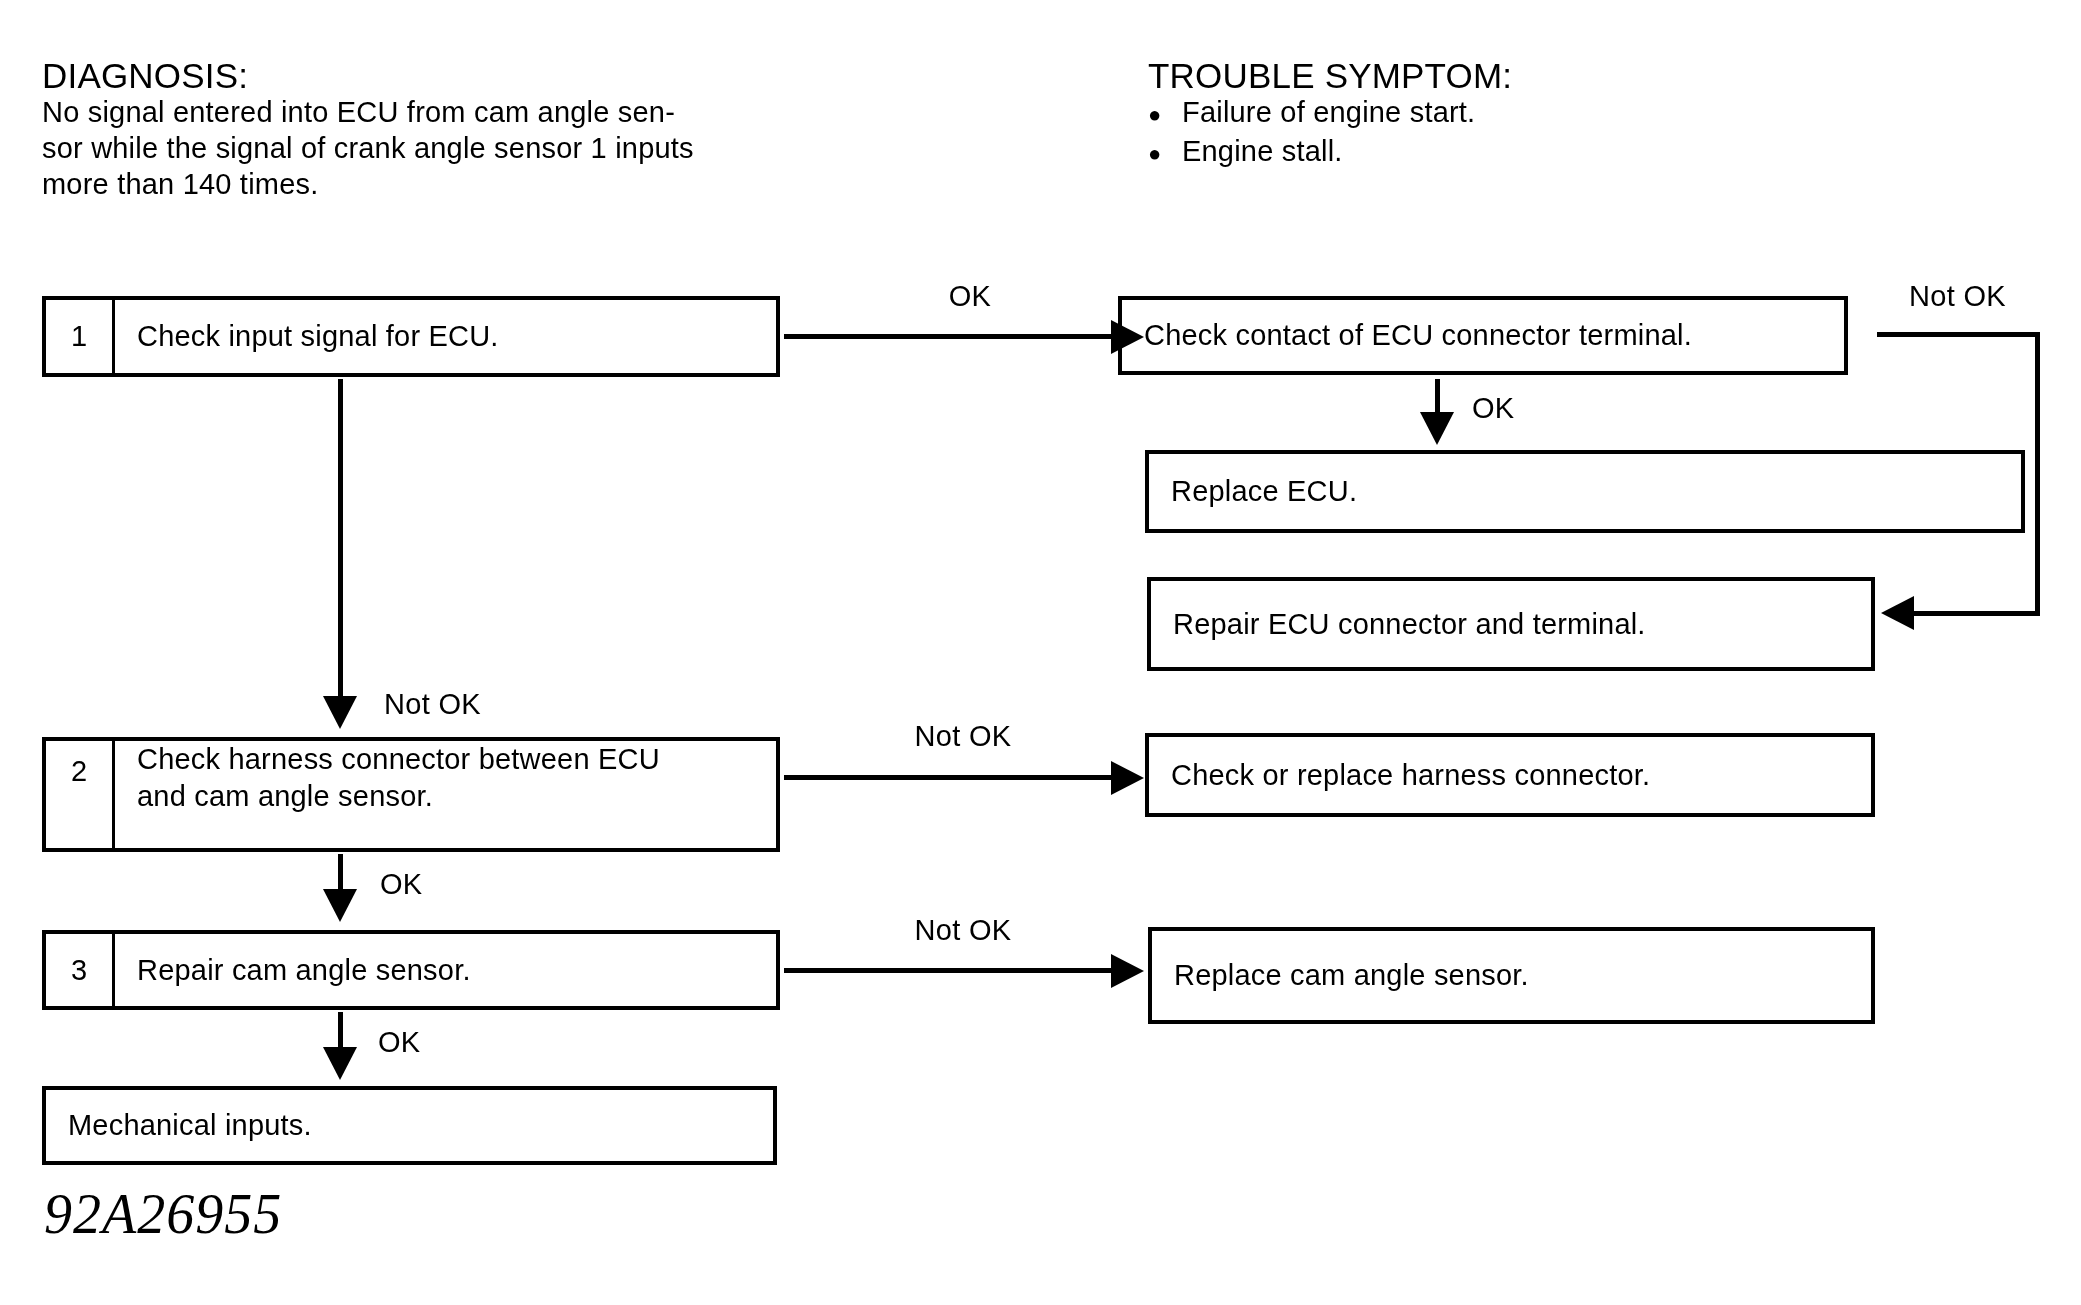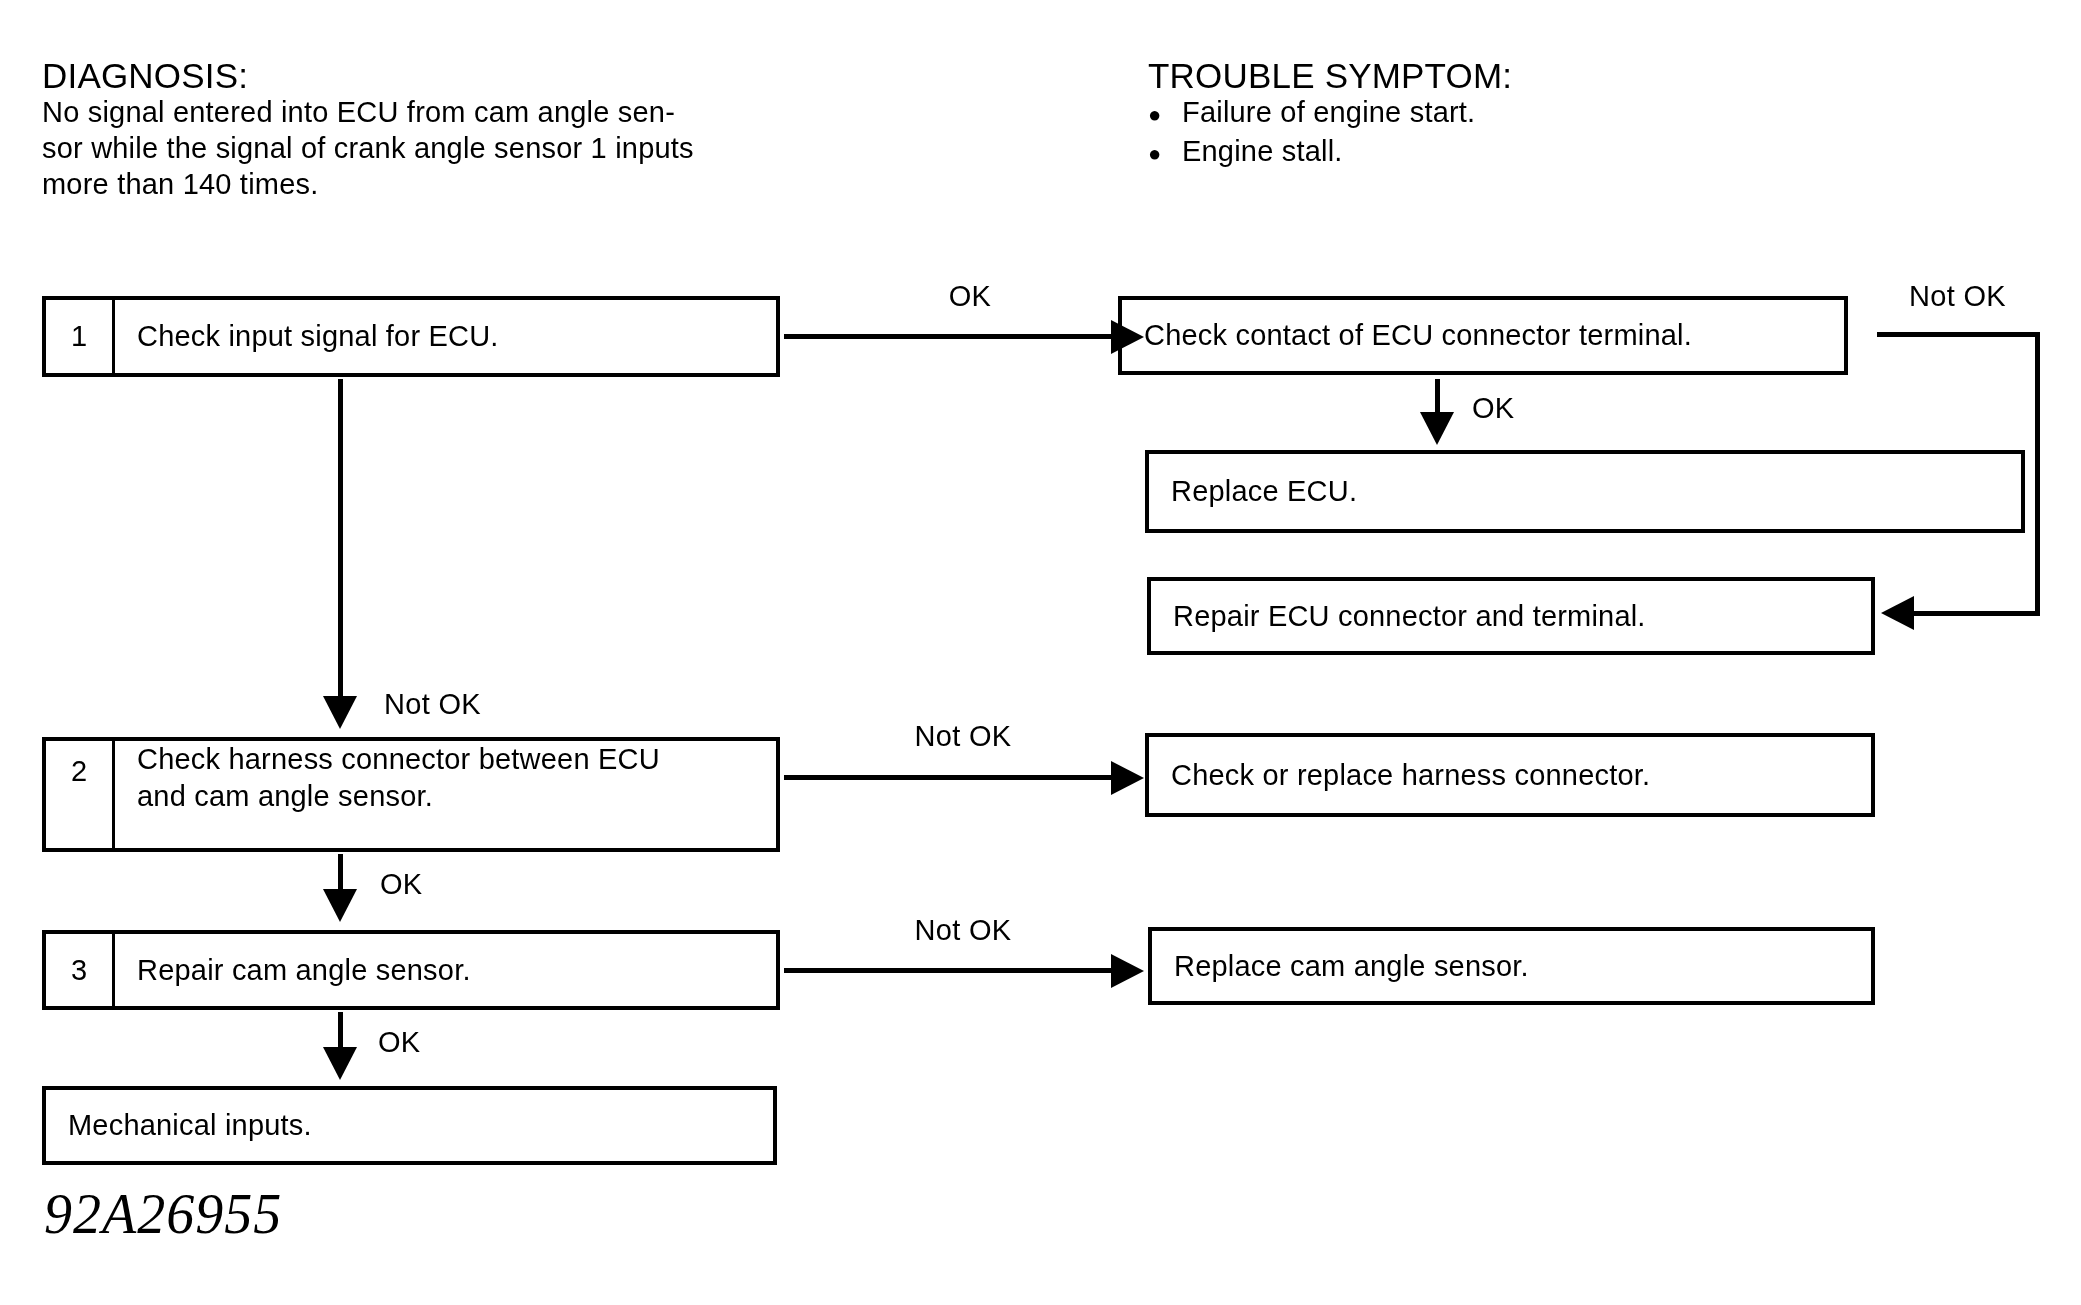--- a/index.html
+++ b/index.html
@@ -115,39 +115,39 @@
   </div>
 
   <div class="box" style="left:1118px; top:296px; width:730px; height:79px;">
     <div class="boxtext">Check contact of ECU connector terminal.</div>
   </div>
 
   <div class="box" style="left:1145px; top:450px; width:880px; height:83px;">
     <div class="boxtext">Replace ECU.</div>
   </div>
 
-  <div class="box" style="left:1147px; top:577px; width:728px; height:78px;">
+  <div class="box" style="left:1147px; top:577px; width:728px; height:94px;">
     <div class="boxtext">Repair ECU connector and terminal.</div>
   </div>
 
   <div class="box top-align" style="left:42px; top:737px; width:738px; height:115px;">
     <div class="numcell">2</div>
     <div class="boxtext">Check harness connector between ECU and cam angle sensor.</div>
   </div>
 
   <div class="box" style="left:1145px; top:733px; width:730px; height:84px;">
     <div class="boxtext">Check or replace harness connector.</div>
   </div>
 
   <div class="box" style="left:42px; top:930px; width:738px; height:80px;">
     <div class="numcell">3</div>
     <div class="boxtext">Repair cam angle sensor.</div>
   </div>
 
-  <div class="box" style="left:1148px; top:927px; width:727px; height:78px;">
+  <div class="box" style="left:1148px; top:927px; width:727px; height:97px;">
     <div class="boxtext">Replace cam angle sensor.</div>
   </div>
 
   <div class="box" style="left:42px; top:1086px; width:735px; height:79px;">
     <div class="boxtext">Mechanical inputs.</div>
   </div>
 
   <div>
     <div class="hline" style="left:784px; top:334px; width:330px;"></div>
     <div class="head-right" style="left:1111px; top:320px;"></div>

